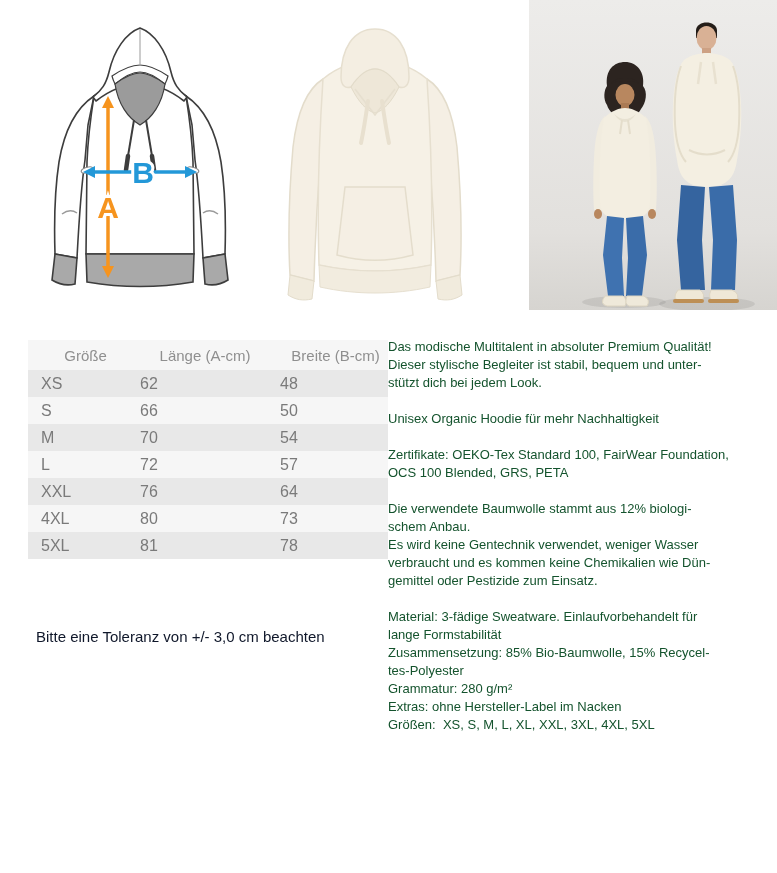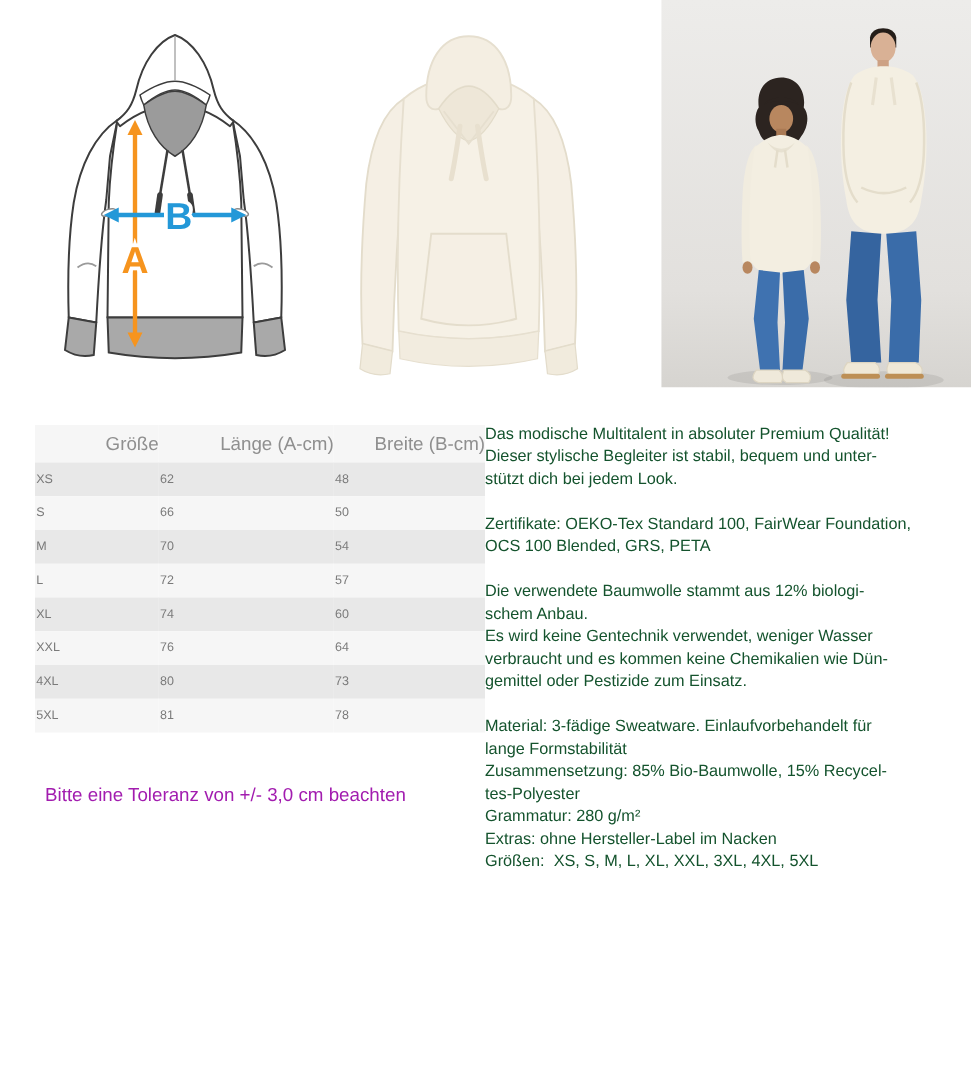--- a/index.html
+++ b/index.html
@@ -9,28 +9,28 @@
   
   .fig{position:absolute;margin:0;padding:0;}
   #fig-diagram{left:30px;top:20px;width:220px;height:285px;}
   #fig-flatlay{left:255px;top:15px;width:240px;height:290px;}
   #fig-models{left:529px;top:0;width:248px;height:310px;}
 
   
   .table-wrap{position:absolute;left:28px;top:340px;width:360px;}
   table.sizes{border-collapse:collapse;width:360px;table-layout:fixed;}
   table.sizes th{
-    text-align:right;font-weight:normal;color:#8f8f8f;background:#f6f6f6;
+    text-align:center;font-weight:normal;color:#8f8f8f;background:#f6f6f6;
     font-size:15px;height:30px;padding:0 0 0 16px;}
   table.sizes td{
-    color:#7a7a7a;font-size:10px;height:27px;padding:0 0 0 1px;}
+    color:#7a7a7a;font-size:16px;height:27px;padding:0 0 0 13px;}
   table.sizes tbody tr:nth-child(odd) td{background:#e8e8e8;}
   table.sizes tbody tr:nth-child(even) td{background:#f6f6f6;}
 
-  .tolerance{position:absolute;left:36px;top:628px;font-size:15px;color:#a21caf;margin:0;}
+  .tolerance{position:absolute;left:36px;top:628px;font-size:15px;color:#0f172a;margin:0;}
 
   
   .description{position:absolute;left:388px;top:338px;width:366px;
     font-size:13px;line-height:18px;color:#14532d;}
   .description p{margin:0 0 18px 0;white-space:pre-line;}
 </style>
 </head>
 <body>
 
 <div class="stage">
@@ -172,25 +172,20 @@
           <td>M</td>
           <td>70</td>
           <td>54</td>
         </tr>
         <tr>
           <td>L</td>
           <td>72</td>
           <td>57</td>
         </tr>
         <tr>
-          <td>XL</td>
-          <td>74</td>
-          <td>60</td>
-        </tr>
-        <tr>
           <td>XXL</td>
           <td>76</td>
           <td>64</td>
         </tr>
         <tr>
           <td>4XL</td>
           <td>80</td>
           <td>73</td>
         </tr>
         <tr>
@@ -201,20 +196,21 @@
       </tbody>
     </table>
   </div>
 
   <p class="tolerance">Bitte eine Toleranz von +/- 3,0 cm beachten</p>
 
   <div class="description">
     <p>Das modische Multitalent in absoluter Premium Qualität!
 Dieser stylische Begleiter ist stabil, bequem und unter-
 stützt dich bei jedem Look.</p>
+    <p>Unisex Organic Hoodie für mehr Nachhaltigkeit</p>
     <p>Zertifikate: OEKO-Tex Standard 100, FairWear Foundation,
 OCS 100 Blended, GRS, PETA</p>
     <p>Die verwendete Baumwolle stammt aus 12% biologi-
 schem Anbau.
 Es wird keine Gentechnik verwendet, weniger Wasser
 verbraucht und es kommen keine Chemikalien wie Dün-
 gemittel oder Pestizide zum Einsatz.</p>
     <p>Material: 3-fädige Sweatware. Einlaufvorbehandelt für
 lange Formstabilität
 Zusammensetzung: 85% Bio-Baumwolle, 15% Recycel-

